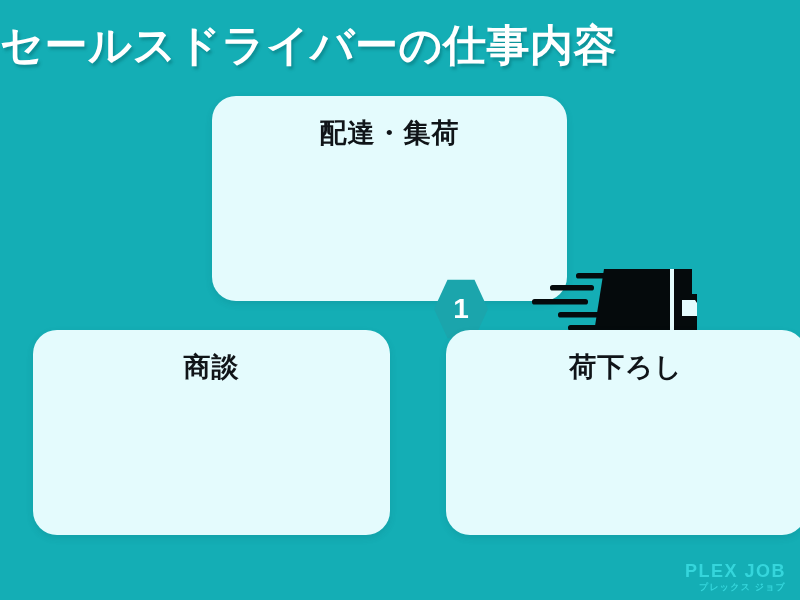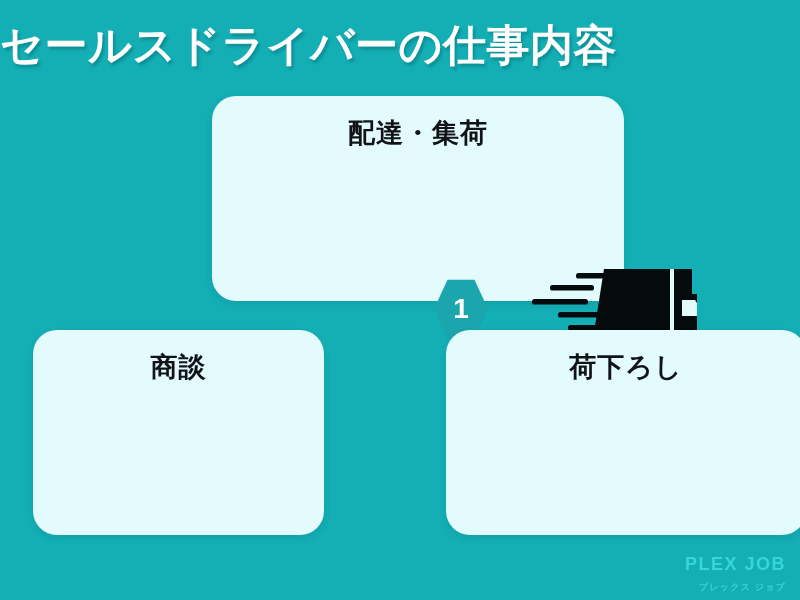--- a/index.html
+++ b/index.html
@@ -36,22 +36,22 @@
     white-space: nowrap;
   }
 
   
   .card {
     position: absolute;
     background: #E4FBFD;
     border-radius: 24px;
     box-shadow: 0 3px 7px rgba(0, 70, 75, 0.13);
   }
-  #card-1 { left: 212px; top: 96px;  width: 412px; height: 205px; }
-  #card-2 { left: 33px;  top: 330px; width: 291px; height: 205px; }
+  #card-1 { left: 212px; top: 96px;  width: 355px; height: 205px; }
+  #card-2 { left: 33px;  top: 330px; width: 357px; height: 205px; }
   #card-3 { left: 446px; top: 330px; width: 360px; height: 205px; }
 
   .card-title {
     position: absolute;
     top: 20px;
     left: 0;
     width: 100%;
     text-align: center;
     font-size: 27px;
     line-height: 34px;
@@ -108,21 +108,21 @@
     color: #35D6DC;
     display: block;
     text-align: center;
   }
   #brand-secondary {
     font-size: 9px;
     font-weight: 700;
     letter-spacing: 1.2px;
     color: #35D6DC;
     display: block;
-    margin-top: 10px;
+    margin-top: 3px;
   }
 </style>
 </head>
 <body>
 
 <div id="poster">
 
   <div id="page-title">セールスドライバーの仕事内容</div>
 
   <div class="card" id="card-1">

